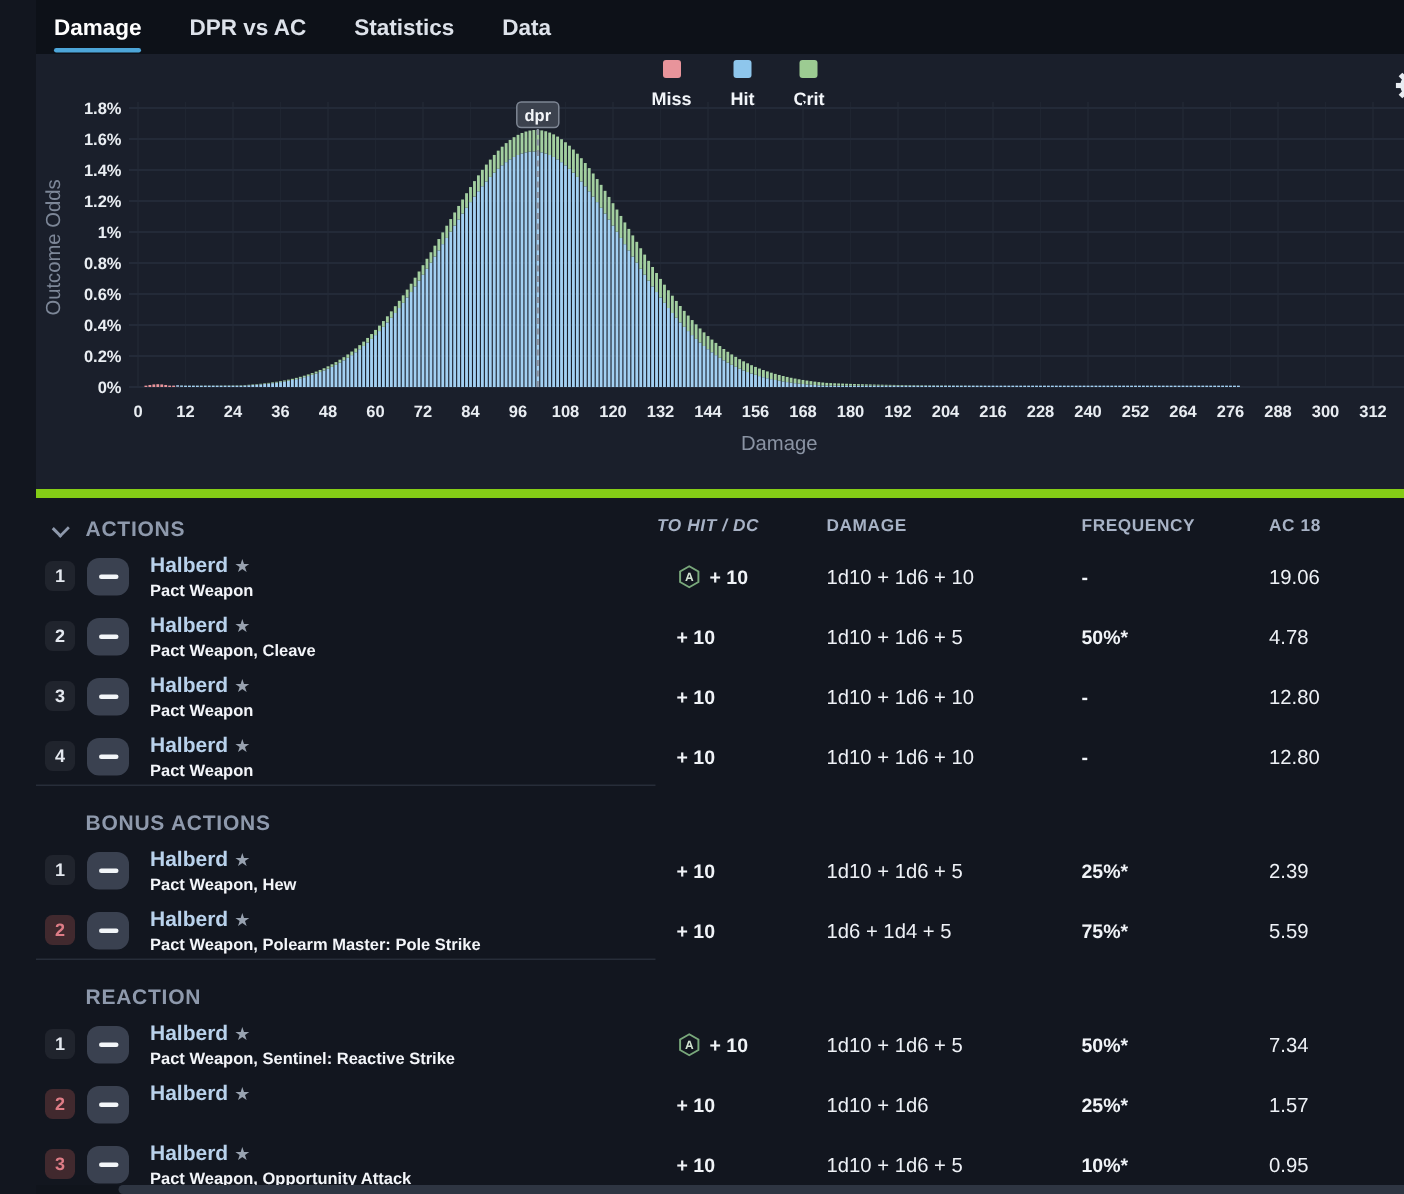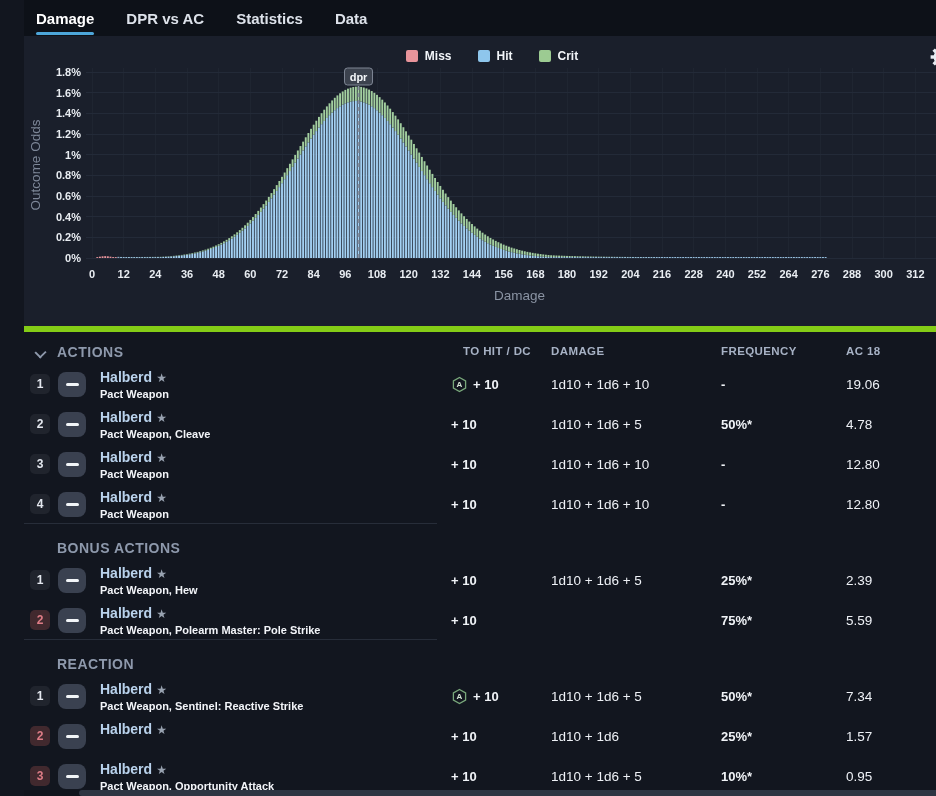--- a/index.html
+++ b/index.html
@@ -8,21 +8,21 @@
 
   
   .tabbar{position:absolute;top:0;left:0;width:936px;height:36px;background:#0d1118;display:flex;align-items:center;padding-left:12px;gap:32px;}
   .tab{position:relative;font-size:15px;font-weight:bold;color:#dde2ea;height:36px;display:flex;align-items:center;cursor:pointer;}
   .tab.active{color:#ffffff;}
   .tab.active::after{content:"";position:absolute;left:0;right:0;bottom:1px;height:3px;background:#4da6d9;border-radius:2px;}
 
   
   .chart-area{position:absolute;top:36px;left:0;width:936px;height:290px;background:#1a1f2b;}
   .legend-row{position:absolute;top:10px;left:0;width:936px;height:20px;display:flex;justify-content:center;align-items:center;gap:26px;}
-  .legend-item{display:flex;align-items:center;gap:7px;}
+  .legend-item{display:flex;align-items:center;gap:7px;flex-direction:column;}
   .legend-swatch{width:12px;height:12px;border-radius:2px;}
   .legend-label{font-size:12px;font-weight:bold;color:#f2f5f9;}
   .gear-btn{position:absolute;top:10px;right:8px;width:22px;height:22px;cursor:pointer;}
   #chart{position:absolute;top:30px;left:0;}
 
   
   .table-area{position:absolute;top:326px;left:0;width:936px;height:464px;background:#12161f;border-top:6px solid #84cc16;padding-top:8px;}
   .sec-head{position:relative;height:24px;margin-top:0;}
   .sec-head.gap{margin-top:12px;}
   .sec-title{position:absolute;left:33px;top:4px;font-size:14px;font-weight:bold;color:#8e99ac;letter-spacing:0.5px;}
@@ -661,21 +661,21 @@
         <text x="334.52777777777777" y="14.5" text-anchor="middle" font-size="11" font-weight="bold" fill="#f4f6f9">dpr</text>
         <text x="495.5" y="234" text-anchor="middle" font-size="13.5" fill="#8a93a3">Damage</text>
         <text x="16" y="99" text-anchor="middle" font-size="13.5" fill="#7d8798" transform="rotate(-90 16 99)">Outcome Odds</text>
       </svg>
   </div>
 
   <div class="table-area" id="table-area">
       <div class="sec-head">
         <span class="chev"></span>
         <span class="sec-title">ACTIONS</span>
-        <span class="col-head" style="left: 439px;">TO HIT / DC</span>
+        <span class="col-head" style="left: 414px; font-style: italic;">TO HIT / DC</span>
         <span class="col-head" style="left: 527px;">DAMAGE</span>
         <span class="col-head" style="left: 697px;">FREQUENCY</span>
         <span class="col-head" style="left: 822px;">AC 18</span>
       </div>
       <div class="row">
         <div class="badge">1</div>
         <div class="minus-btn">
           <span class="minus-bar"></span>
         </div>
         <div class="nameblock">
@@ -797,20 +797,23 @@
         <div class="minus-btn">
           <span class="minus-bar"></span>
         </div>
         <div class="nameblock">
           <div><span class="atk-name">Halberd</span><span class="atk-star">★</span></div>
           <div class="atk-sub">Pact Weapon, Polearm Master: Pole Strike</div>
         </div>
         <div class="cell c-tohit">
           <span class="tohit-txt">+ 10</span>
         </div>
+        <div class="cell c-dmg">
+          <span class="dmg-txt">1d6 + 1d4 + 5</span>
+        </div>
         <div class="cell c-freq">
           <span class="freq-txt">75%*</span>
         </div>
         <div class="cell c-ac">
           <span class="ac-txt">5.59</span>
         </div>
       </div>
       <div class="sec-head gap">
         <span class="sec-title">REACTION</span>
       </div>

